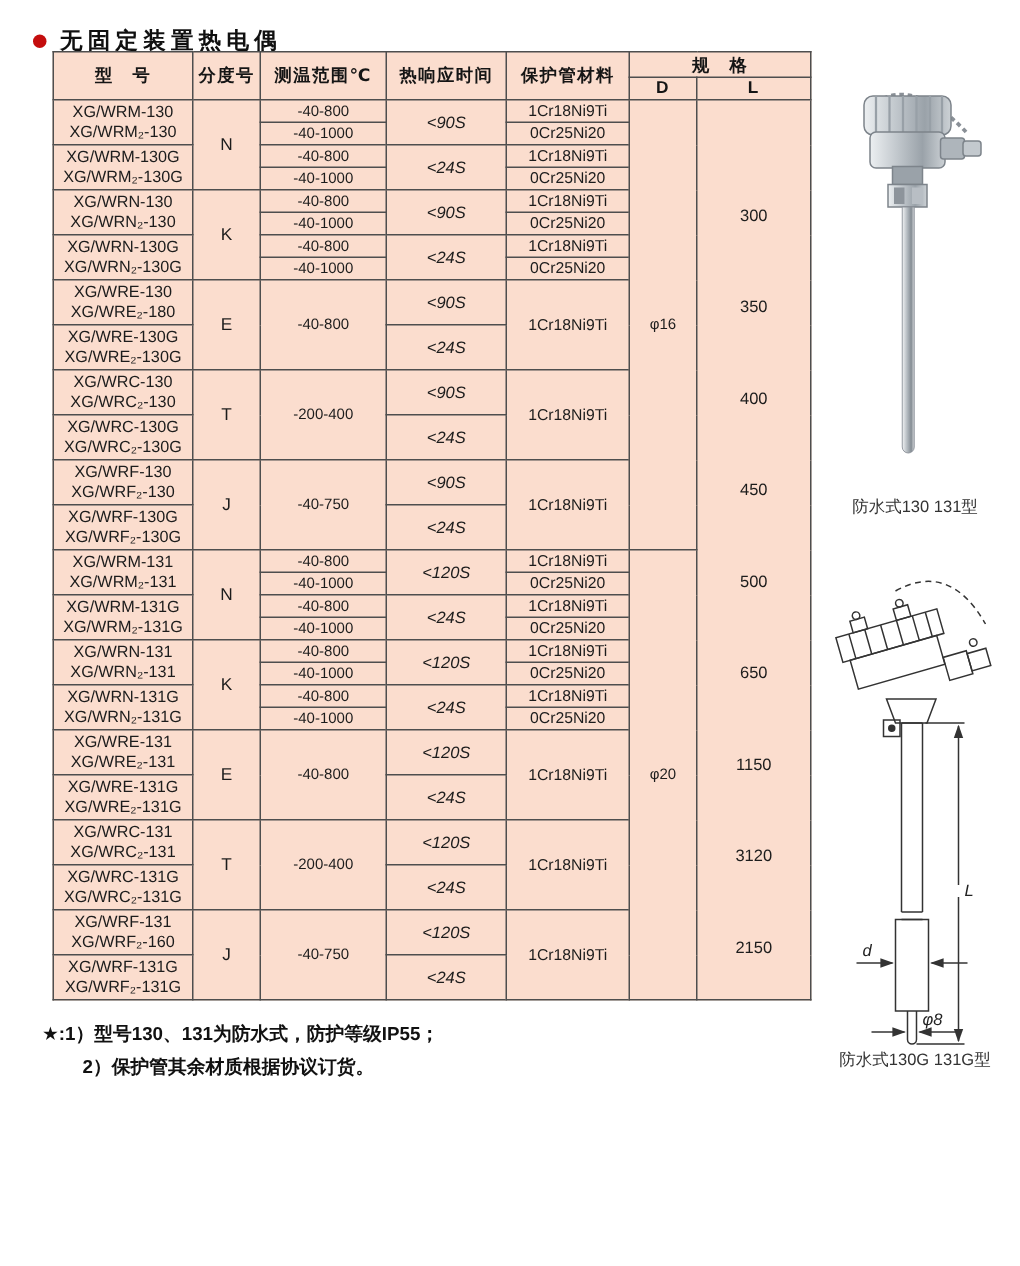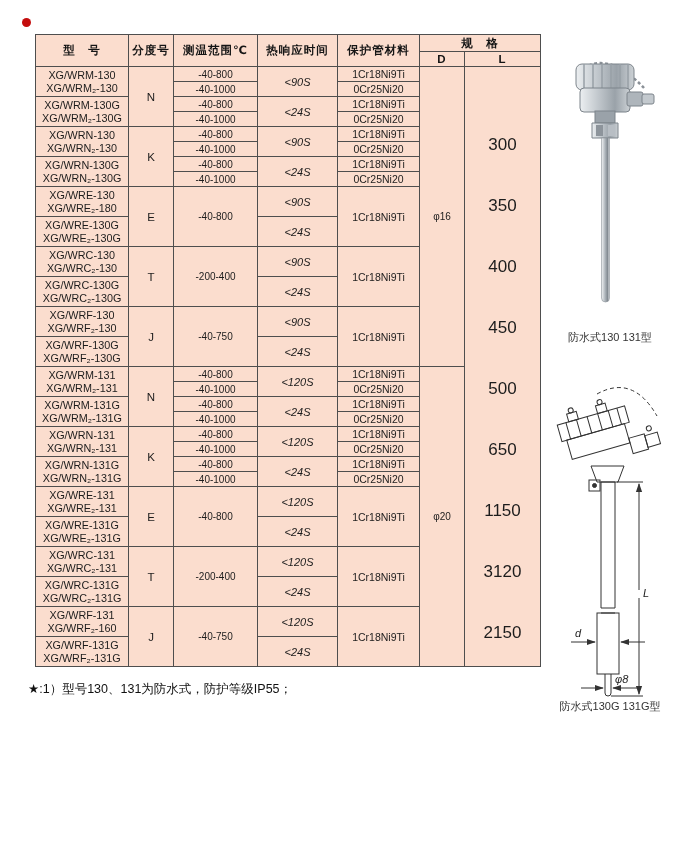--- a/index.html
+++ b/index.html
@@ -17,38 +17,39 @@
   .spec-table thead tr.h1{height:17px;}
   .spec-table thead tr.h2{height:15px;}
   .spec-table tbody tr{height:15px;}
   .spec-table td{font-size:10.5px;color:#1c1c1c;background:#fbddce;}
   td.c-model div{line-height:12.5px;font-size:10.8px;white-space:nowrap;}
   td.c-grad{font-size:11.5px;}
   td.c-temp{font-size:10px;}
   td.c-resp{font-size:11px;font-style:italic;}
   td.c-mat{font-size:10.5px;}
   td.c-d{font-size:10px;}
-  td.c-l div{line-height:17px;font-size:17px;margin-top:44px;}
+  td.c-l div{line-height:17px;font-size:11px;margin-top:44px;}
   
-  .notes{position:absolute;left:28px;top:678px;font-size:12.5px;font-weight:normal;color:#111;line-height:22px;}
+  .notes{position:absolute;left:28px;top:678px;font-size:12.5px;font-weight:bold;color:#111;line-height:22px;}
   .notes .n2{padding-left:27px;}
   
   .photo-fig{position:absolute;left:550px;top:52px;}
   .photo-caption{position:absolute;left:532px;top:330px;width:156px;text-align:center;font-size:11px;color:#333;}
   .drawing-fig{position:absolute;left:545px;top:380px;}
   .drawing-caption{position:absolute;left:530px;top:699px;width:160px;text-align:center;font-size:11px;color:#333;}
   .dim-label{font-family:"Liberation Sans","DejaVu Sans",sans-serif;font-size:11px;fill:#222;font-style:italic;}
 </style>
 </head>
 <body>
 
 <div class="page">
 
   <div class="title-row">
     <span class="bullet"></span>
+    <h1 class="page-title">无固定装置热电偶</h1>
   </div>
 
   <div class="table-wrap">
     <table class="spec-table">
       <colgroup>
         <col style="width:93px">
           <col style="width:45px">
           <col style="width:84px">
         <col style="width:80px">
           <col style="width:82px">
@@ -456,20 +457,21 @@
               <div>&lt;24S</div>
             </td>
           </tr>
           <tr></tr>
         </tbody>
     </table>
   </div>
 
   <div class="notes">
     <div class="n1">★:1）型号130、131为防水式，防护等级IP55；</div>
+    <div class="n2">2）保护管其余材质根据协议订货。</div>
   </div>
 
   <div class="photo-fig">
     <svg width="120" height="272" viewBox="0 0 120 272">
       <defs>
         <linearGradient id="gm" x1="0" y1="0" x2="1" y2="0">
           <stop offset="0" stop-color="#eceff1"></stop>
             <stop offset="0.35" stop-color="#c3c9ce"></stop>
           <stop offset="0.7" stop-color="#9aa2a9"></stop>
             <stop offset="1" stop-color="#ccd1d5"></stop>

